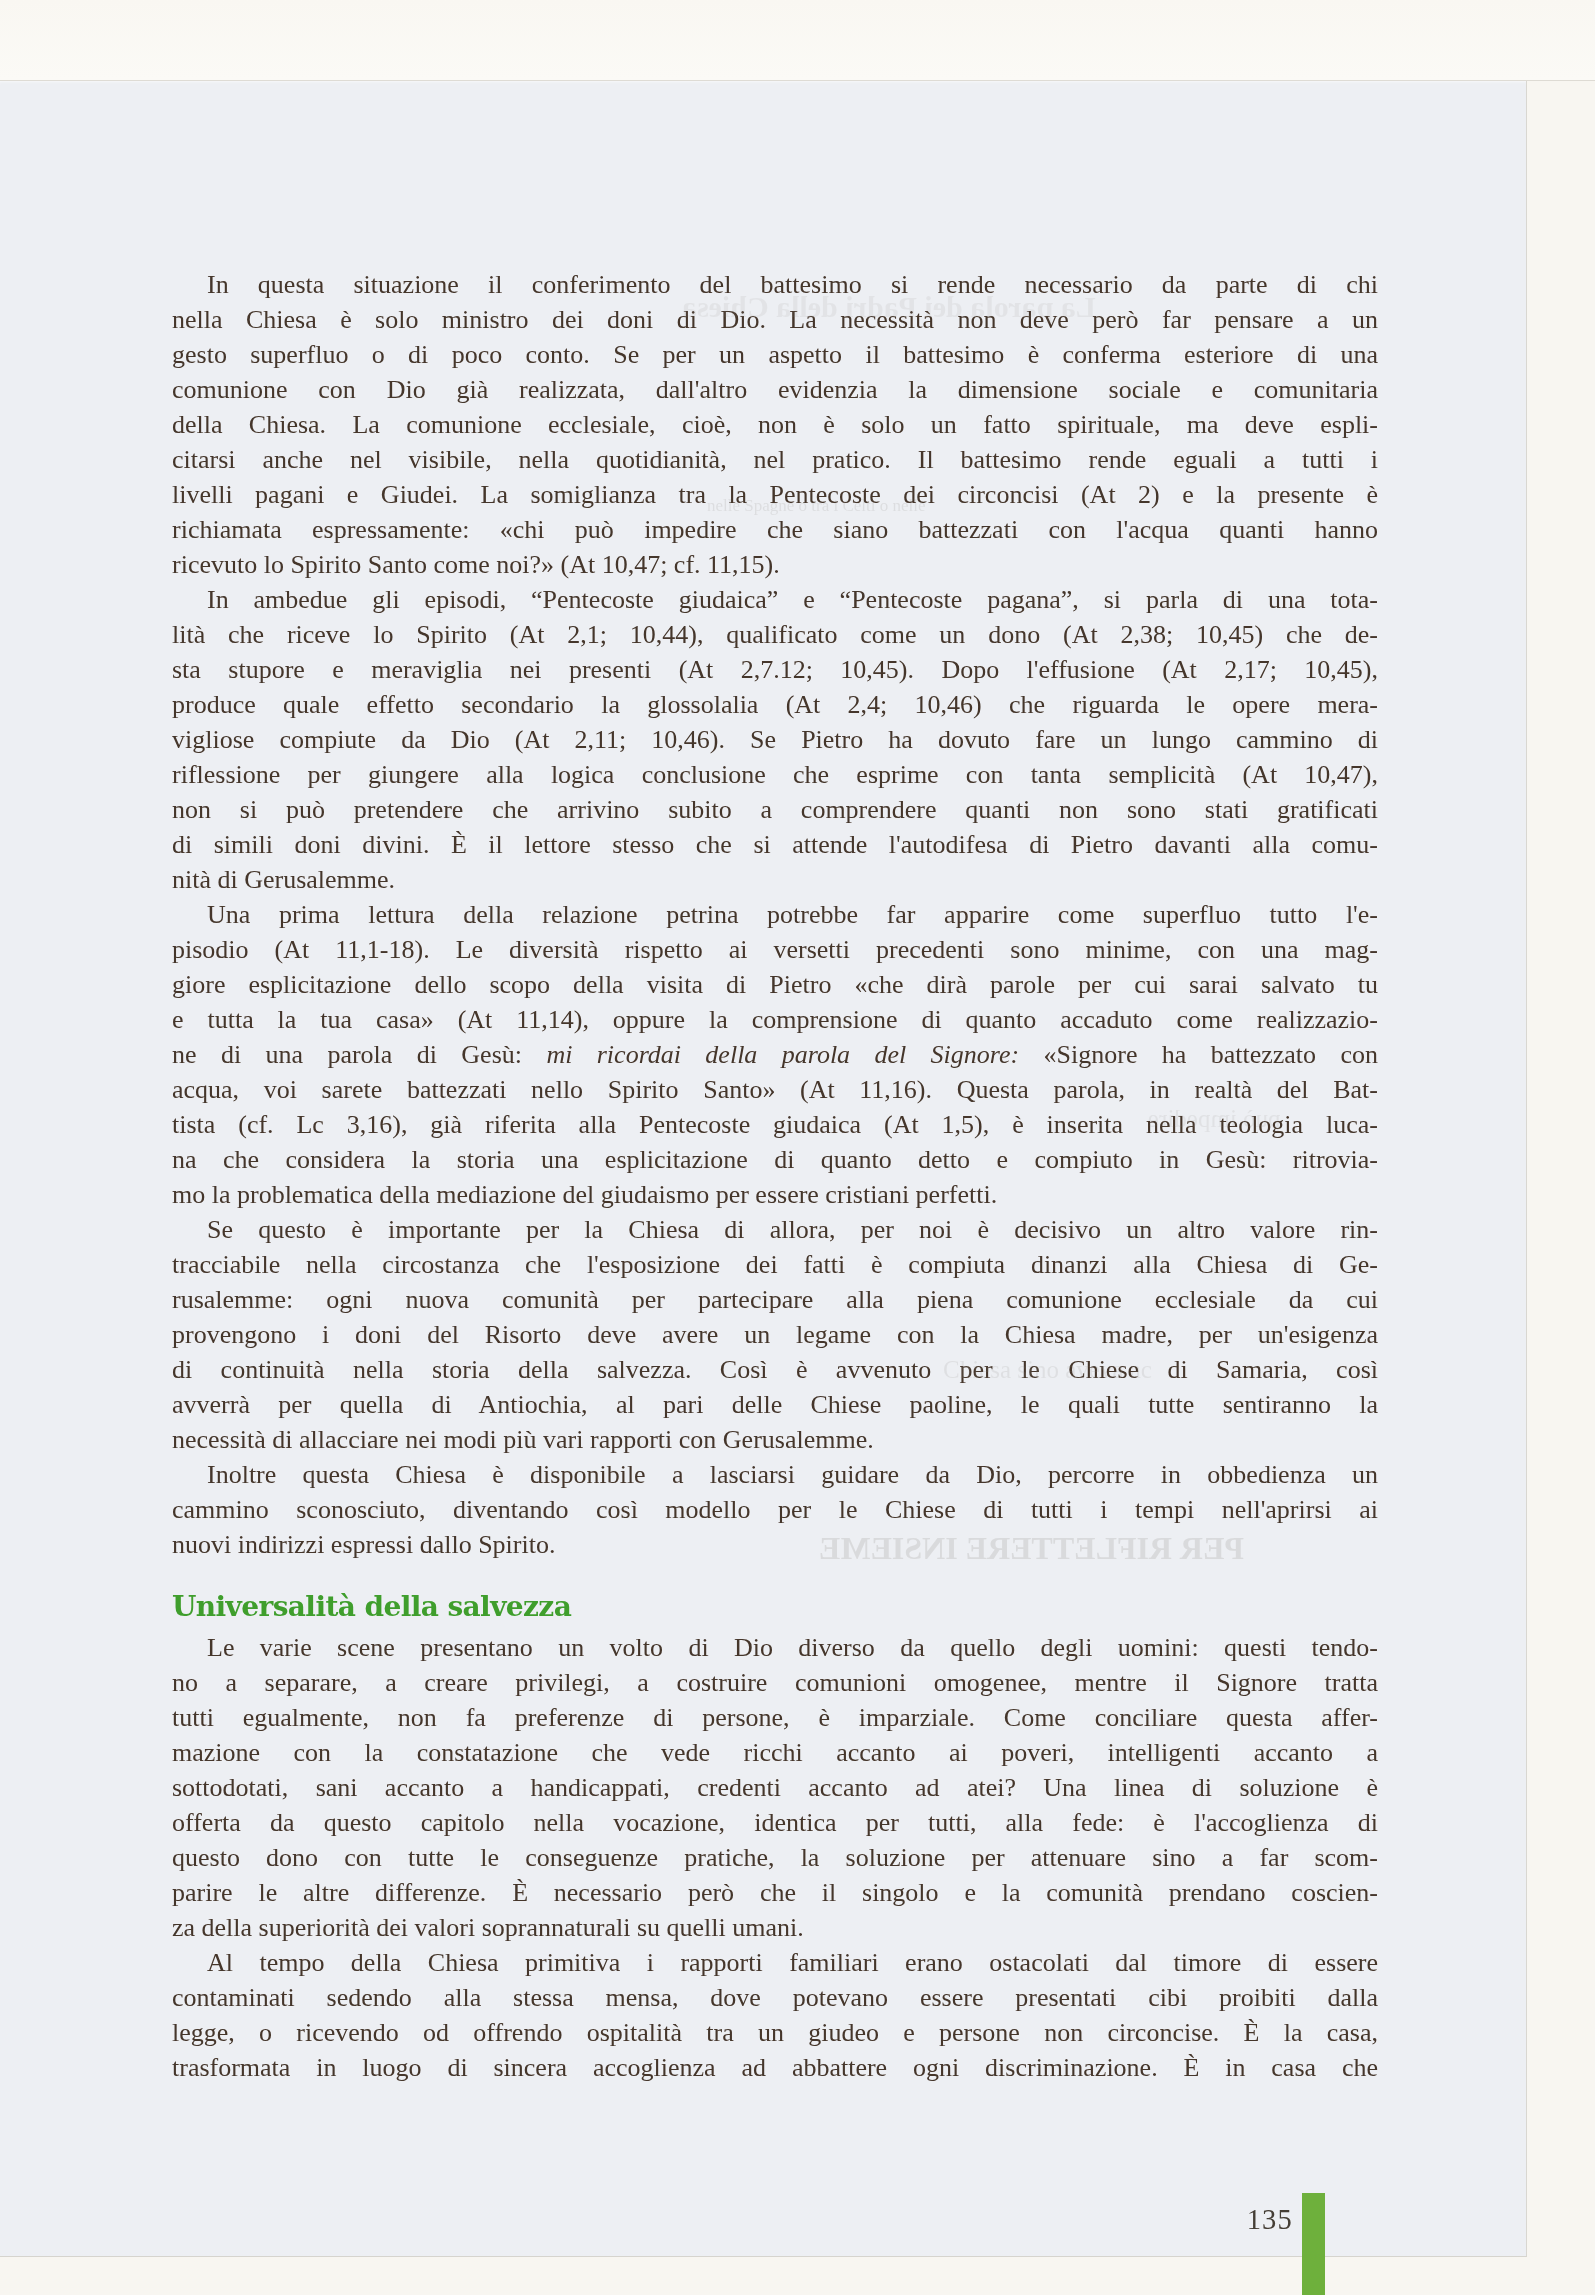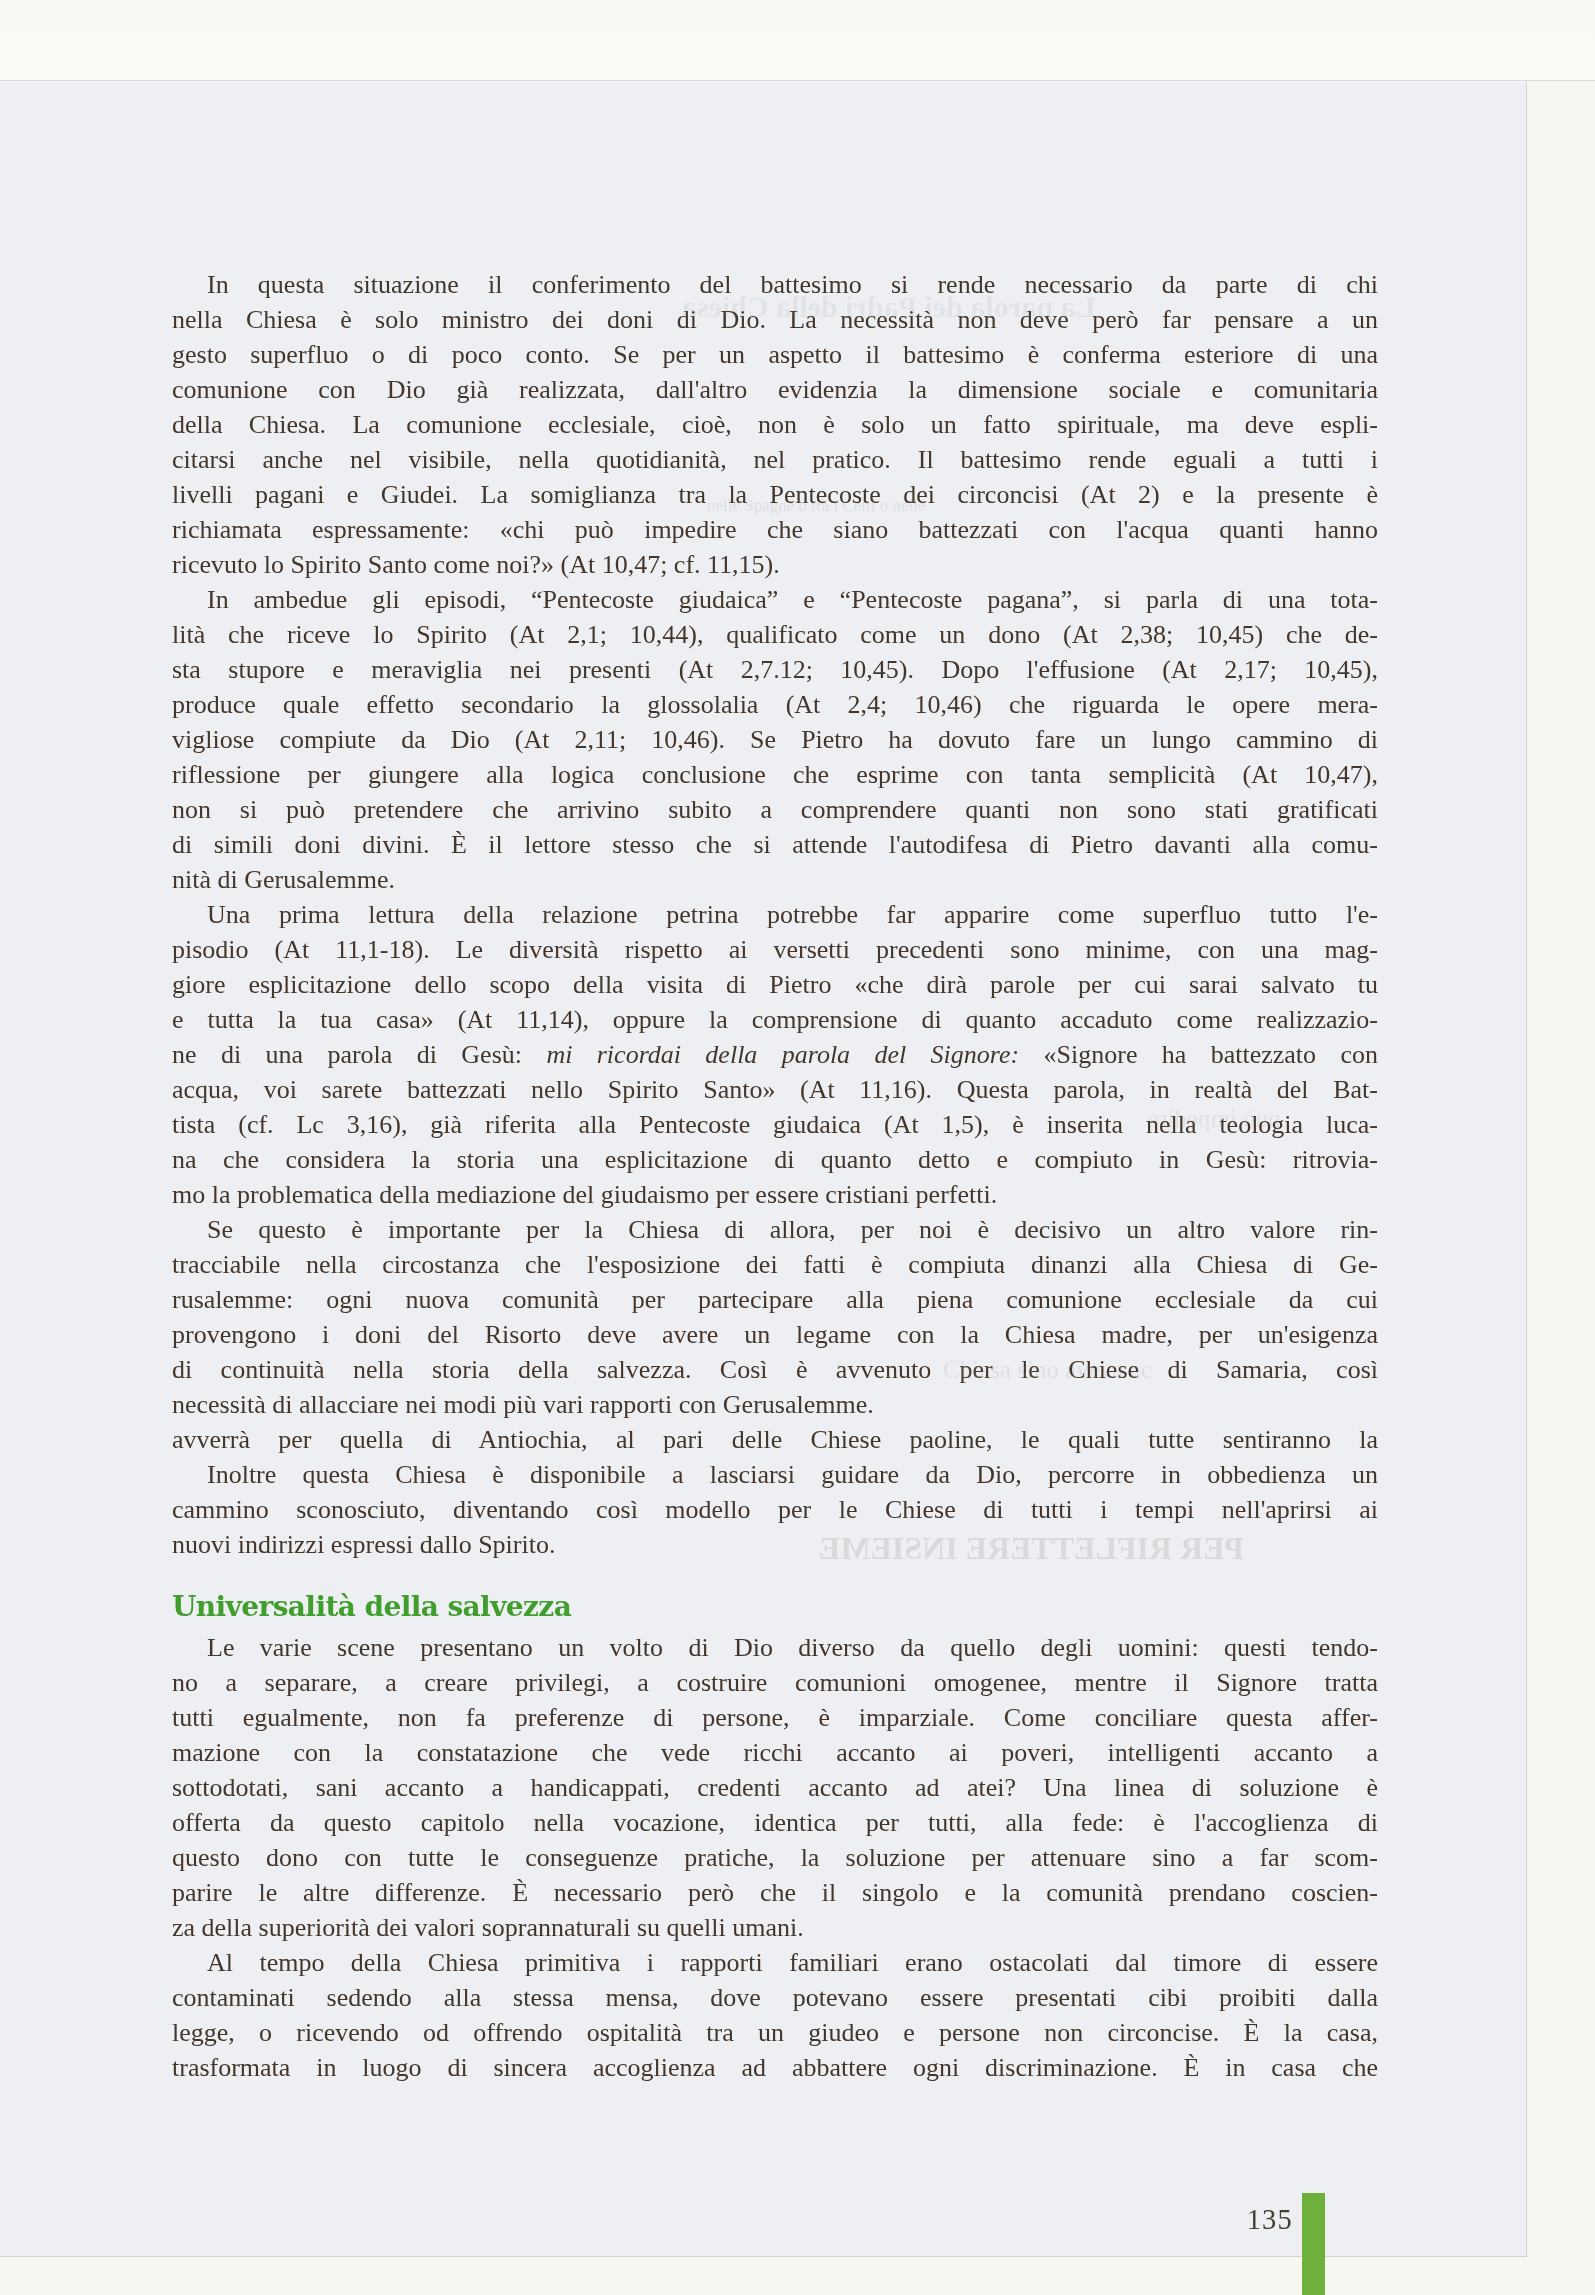--- a/index.html
+++ b/index.html
@@ -68,22 +68,22 @@
           <div class="line"><span>tista (cf. Lc 3,16), già riferita alla Pentecoste giudaica (At 1,5), è inserita nella teologia luca-</span></div>
           <div class="line"><span>na che considera la storia una esplicitazione di quanto detto e compiuto in Gesù: ritrovia-</span></div>
           <div class="line last"><span>mo la problematica della mediazione del giudaismo per essere cristiani perfetti.</span></div>
         </div>
         <div class="para">
           <div class="line first"><span>Se questo è importante per la Chiesa di allora, per noi è decisivo un altro valore rin-</span></div>
           <div class="line"><span>tracciabile nella circostanza che l'esposizione dei fatti è compiuta dinanzi alla Chiesa di Ge-</span></div>
           <div class="line"><span>rusalemme: ogni nuova comunità per partecipare alla piena comunione ecclesiale da cui</span></div>
           <div class="line"><span>provengono i doni del Risorto deve avere un legame con la Chiesa madre, per un'esigenza</span></div>
           <div class="line"><span>di continuità nella storia della salvezza. Così è avvenuto per le Chiese di Samaria, così</span></div>
+          <div class="line"><span>avverrà per quella di Antiochia, al pari delle Chiese paoline, le quali tutte sentiranno la</span></div>
           <div class="line last"><span>necessità di allacciare nei modi più vari rapporti con Gerusalemme.</span></div>
-          <div class="line"><span>avverrà per quella di Antiochia, al pari delle Chiese paoline, le quali tutte sentiranno la</span></div>
         </div>
         <div class="para">
           <div class="line first"><span>Inoltre questa Chiesa è disponibile a lasciarsi guidare da Dio, percorre in obbedienza un</span></div>
           <div class="line"><span>cammino sconosciuto, diventando così modello per le Chiese di tutti i tempi nell'aprirsi ai</span></div>
           <div class="line last"><span>nuovi indirizzi espressi dallo Spirito.</span></div>
         </div>
         <div class="heading">Universalità della salvezza</div>
         <div class="para after-heading">
           <div class="line first"><span>Le varie scene presentano un volto di Dio diverso da quello degli uomini: questi tendo-</span></div>
           <div class="line"><span>no a separare, a creare privilegi, a costruire comunioni omogenee, mentre il Signore tratta</span></div>

